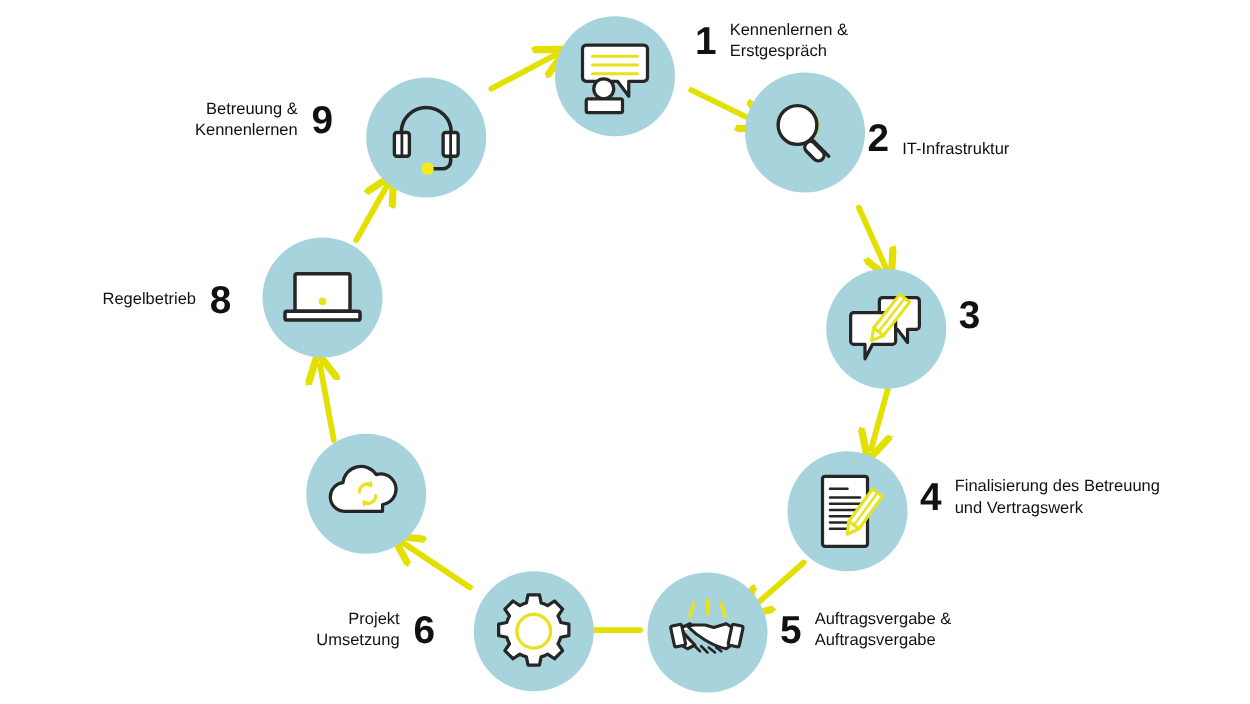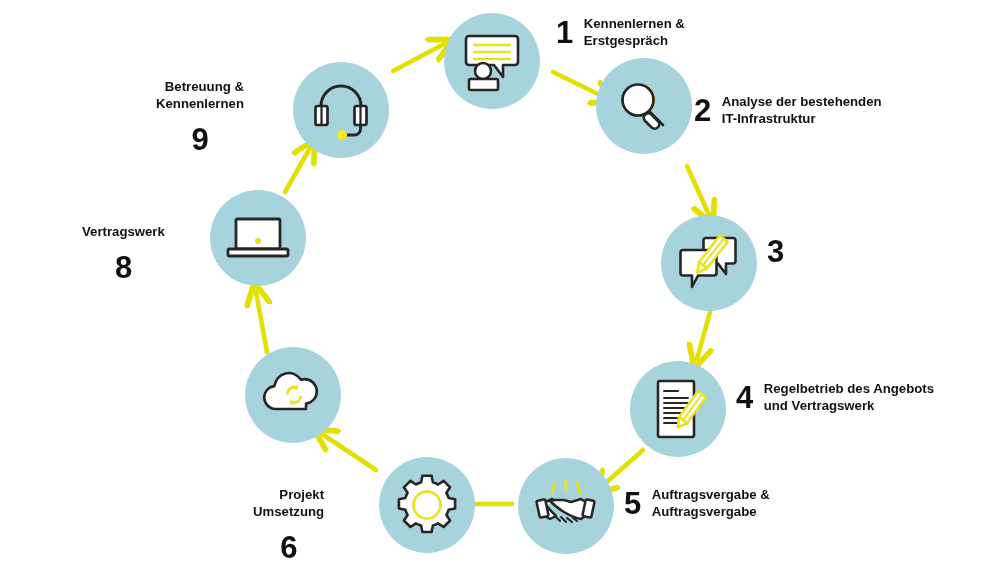--- a/index.html
+++ b/index.html
@@ -48,27 +48,27 @@
   .label .num {
     font-family: "Liberation Sans", sans-serif;
     font-weight: bold;
     font-size: 31px;
     line-height: 1;
     color: #111111;
     letter-spacing: -0.5px;
   }
   .label .txt {
     font-family: "Liberation Sans", sans-serif;
-    font-weight: bold;
+    font-weight: normal;
     font-size: 13.2px;
     line-height: 1.28;
     color: #111111;
   }
   .label.right { flex-direction: row; }
-  .label.left  { flex-direction: column; }
+  .label.left  { flex-direction: row; }
   .label.left .txt { text-align: right; }
 </style>
 </head>
 <body>
 
 <div id="stage">
 
   <svg id="arrow-layer" viewBox="0 0 1000 563">
     <defs>
       <marker id="ah" markerWidth="6" markerHeight="6" refX="3.1" refY="3" orient="auto" markerUnits="strokeWidth">
@@ -221,33 +221,33 @@
     <span class="num">1</span>
     <span class="txt">
       <span>Kennenlernen &amp;</span><br>
       <span>Erstgespräch</span>
     </span>
   </div>
 
   <div class="label right" style="left:694px; top:94px;">
     <span class="num">2</span>
     <span class="txt">
-      <span>Analyse der bestehenden</span><br>
+      <br>
       <span>IT-Infrastruktur</span>
     </span>
   </div>
 
   <div class="label right" style="left:767px; top:236px;">
     <span class="num">3</span>
   </div>
 
   <div class="label right" style="left:736px; top:381px;">
     <span class="num">4</span>
     <span class="txt">
-      <span>Regelbetrieb des Angebots</span><br>
+      <span>Finalisierung des Betreuung</span><br>
       <span>und Vertragswerk</span>
     </span>
   </div>
 
   <div class="label right" style="left:624px; top:487px;">
     <span class="num">5</span>
     <span class="txt">
       <span>Auftragsvergabe &amp;</span><br>
       <span>Auftragsvergabe</span>
     </span>
@@ -257,21 +257,21 @@
     <span class="txt">
       <span>Projekt</span><br>
       <span>Umsetzung</span>
     </span>
     <span class="num">6</span>
   </div>
 
 
   <div class="label left" style="left:82px; top:224px;">
     <span class="txt">
-      <span>Vertragswerk</span>
+      <span>Regelbetrieb</span>
     </span>
     <span class="num">8</span>
   </div>
 
   <div class="label left" style="left:156px; top:79px;">
     <span class="txt">
       <span>Betreuung &amp;</span><br>
       <span>Kennenlernen</span>
     </span>
     <span class="num">9</span>

